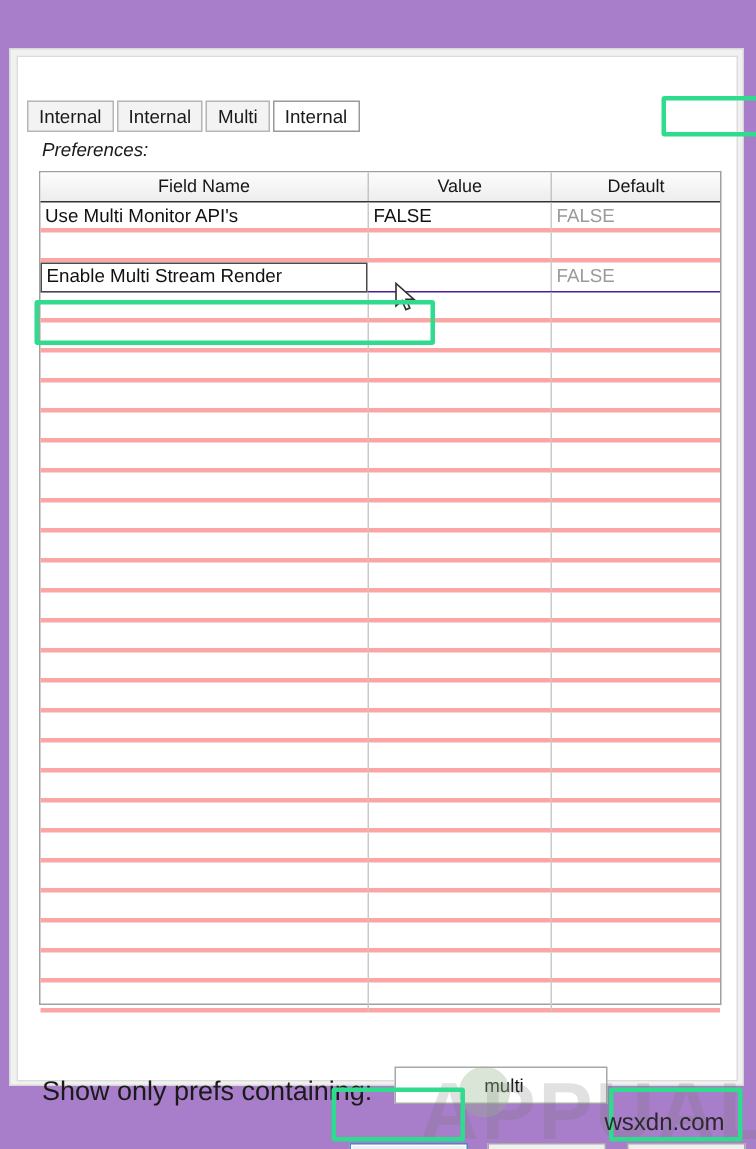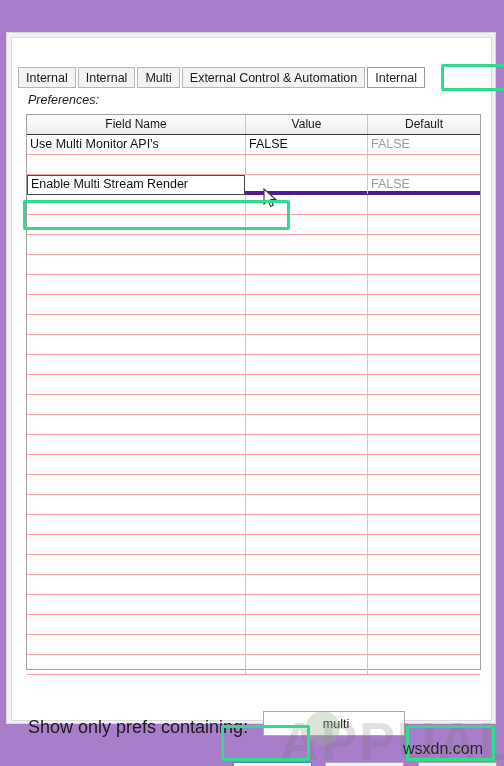--- a/index.html
+++ b/index.html
@@ -152,24 +152,24 @@
     color: #171717;
   }
   .hcell.c1 { left: 0;   width: 218px; }
   .hcell.c2 { left: 218px; width: 122px; border-left: 1px solid #c4c4c4; box-sizing: border-box;}
   .hcell.c3 { left: 340px; width: 113px; border-left: 1px solid #c4c4c4; box-sizing: border-box;}
 
   .grid-body { position: relative; }
   .grow {
     position: relative;
     height: 20px;
-    border-bottom: 1px solid #fca5a5;
-    box-sizing: border-box;
-  }
-  .grow.thick { border-bottom: 4px solid #4c1d95; }
+    border-bottom: 3px solid #fca5a5;
+    box-sizing: border-box;
+  }
+  .grow.thick { border-bottom: 1px solid #4c1d95; }
   .gcell {
     position: absolute;
     top: 0;
     height: 19px;
     line-height: 19px;
     font-size: 12.5px;
     color: #111111;
     padding-left: 3px;
     box-sizing: border-box;
     overflow: hidden;
@@ -298,21 +298,20 @@
 
 
   <div class="dialog-body">
     <div class="inner-panel">
 
 
       <div class="tabrow r2" id="tabrow2">
           <div class="tab">Internal</div>
           <div class="tab">Internal</div>
           <div class="tab">Multi</div>
-          <div class="tab">External Control &amp; Automation</div>
           <div class="tab selected">Internal</div>
         </div>
       <div class="tab-highlight"></div>
 
       <div class="prefs-label">Preferences:</div>
 
       <div class="grid">
         <div class="grid-head">
           <div class="hcell c1">Field Name</div>
           <div class="hcell c2">Value</div>

